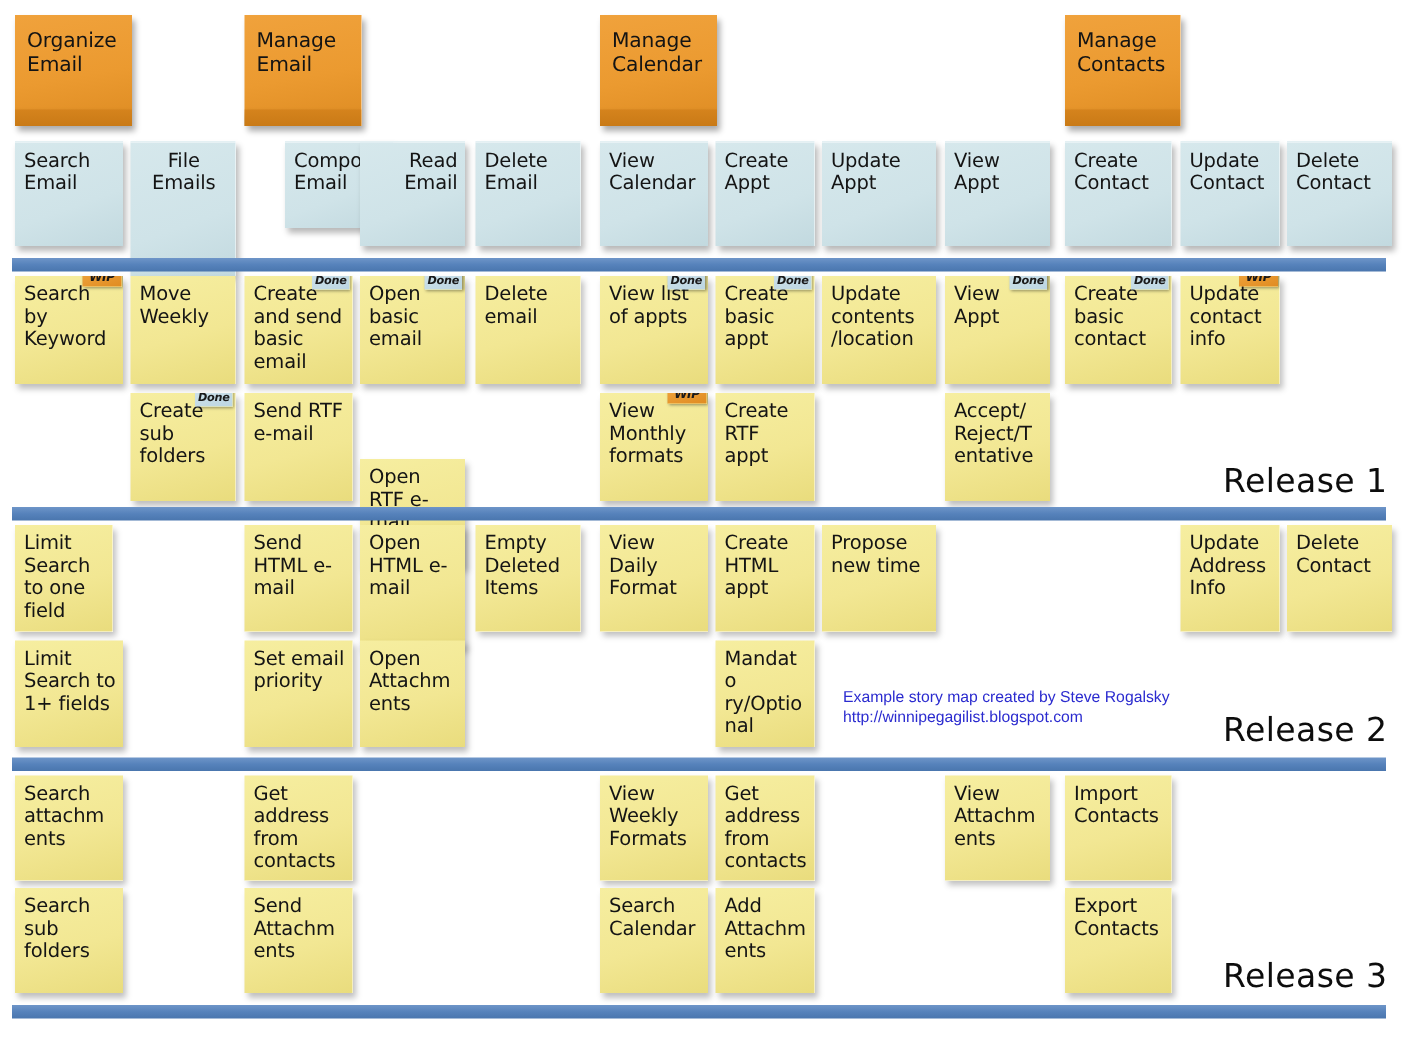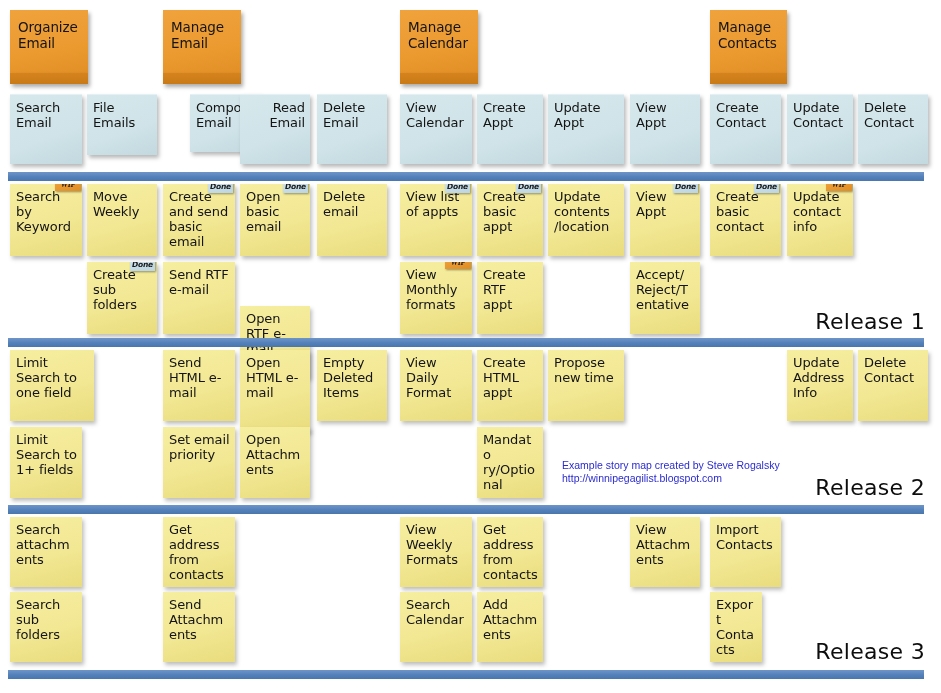--- a/index.html
+++ b/index.html
@@ -84,21 +84,20 @@
     background: linear-gradient(160deg, #cfe2ea 0%, #bcd6e2 100%);
     top: -3px;
     right: 2px;
     font-size: 7.5px;
   }
   .badge.wip {
     background: linear-gradient(160deg, #f0a53e 0%, #e08c22 100%);
     top: -5px;
     right: 1px;
     width: 22px;
-    font-family: Liberation Serif, serif;
   }
 
   
   .bar {
     position: absolute;
     left: 8px;
     width: 916px;
     height: 9px;
     background: linear-gradient(180deg, #6e95c8 0%, #5682bb 50%, #4a76ae 100%);
   }
@@ -128,21 +127,21 @@
 </style>
 </head>
 <body>
 
 <div id="board">
     <div class="note activity" style="left: 10px; top: 10px; width: 78px; height: 74px;"><span>Organize Email</span></div>
     <div class="note activity" style="left: 163px; top: 10px; width: 78px; height: 74px;"><span>Manage Email</span></div>
     <div class="note activity" style="left: 400px; top: 10px; width: 78px; height: 74px;"><span>Manage Calendar</span></div>
     <div class="note activity" style="left: 710px; top: 10px; width: 77px; height: 74px;"><span>Manage Contacts</span></div>
     <div class="note task" style="left: 10px; top: 94px; width: 72px; height: 70px;"><span>Search Email</span></div>
-    <div class="note task" style="left: 87px; top: 94px; width: 70px; height: 61px;"><span>File Emails</span></div>
+    <div class="note task" style="left: 87px; top: 94px; width: 70px; height: 90px; text-align: center;"><span>File Emails</span></div>
     <div class="note task" style="left: 163px; top: 94px; width: 72px; height: 58px; margin-left: 27px;"><span>Compose Email</span></div>
     <div class="note task" style="left: 240px; top: 94px; width: 70px; height: 70px; text-align: right;"><span>Read Email</span></div>
     <div class="note task" style="left: 317px; top: 94px; width: 70px; height: 70px;"><span>Delete Email</span></div>
     <div class="note task" style="left: 400px; top: 94px; width: 72px; height: 70px;"><span>View Calendar</span></div>
     <div class="note task" style="left: 477px; top: 94px; width: 66px; height: 70px;"><span>Create Appt</span></div>
     <div class="note task" style="left: 548px; top: 94px; width: 76px; height: 70px;"><span>Update Appt</span></div>
     <div class="note task" style="left: 630px; top: 94px; width: 70px; height: 70px;"><span>View Appt</span></div>
     <div class="note task" style="left: 710px; top: 94px; width: 71px; height: 70px;"><span>Create Contact</span></div>
     <div class="note task" style="left: 787px; top: 94px; width: 66px; height: 70px;"><span>Update Contact</span></div>
     <div class="note task" style="left: 858px; top: 94px; width: 70px; height: 70px;"><span>Delete Contact</span></div>
@@ -159,21 +158,21 @@
     <div class="note story" style="left: 710px; top: 184px; width: 71px; height: 72px;"><span>Create basic contact</span><span class="badge done">Done</span></div>
     <div class="note story" style="left: 787px; top: 184px; width: 66px; height: 72px;"><span>Update contact info</span><span class="badge wip">WIP</span></div>
     <div class="note story" style="left: 87px; top: 262px; width: 70px; height: 72px;"><span>Create sub folders</span><span class="badge done">Done</span></div>
     <div class="note story" style="left: 163px; top: 262px; width: 72px; height: 72px;"><span>Send RTF e-mail</span></div>
     <div class="note story" style="left: 240px; top: 262px; width: 70px; height: 72px; margin-top: 44px;"><span>Open RTF e-mail</span></div>
     <div class="note story" style="left: 400px; top: 262px; width: 72px; height: 72px;"><span>View Monthly formats</span><span class="badge wip">WIP</span></div>
     <div class="note story" style="left: 477px; top: 262px; width: 66px; height: 72px;"><span>Create RTF appt</span></div>
     <div class="note story" style="left: 630px; top: 262px; width: 70px; height: 72px;"><span>Accept/ Reject/T entative</span></div>
     <div class="release-label" style="top: 310px; right: 16px;">Release 1</div>
     <div class="bar" style="top: 338px;"></div>
-    <div class="note story" style="left: 10px; top: 350px; width: 84px; height: 71px;"><span>Limit Search to one field</span></div>
+    <div class="note story" style="left: 10px; top: 350px; width: 65px; height: 71px;"><span>Limit Search to one field</span></div>
     <div class="note story" style="left: 163px; top: 350px; width: 72px; height: 71px;"><span>Send HTML e-mail</span></div>
     <div class="note story" style="left: 240px; top: 350px; width: 70px; height: 82px;"><span>Open HTML e-mail</span></div>
     <div class="note story" style="left: 317px; top: 350px; width: 70px; height: 71px;"><span>Empty Deleted Items</span></div>
     <div class="note story" style="left: 400px; top: 350px; width: 72px; height: 71px;"><span>View Daily Format</span></div>
     <div class="note story" style="left: 477px; top: 350px; width: 66px; height: 71px;"><span>Create HTML appt</span></div>
     <div class="note story" style="left: 548px; top: 350px; width: 76px; height: 71px;"><span>Propose new time</span></div>
     <div class="note story" style="left: 787px; top: 350px; width: 66px; height: 71px;"><span>Update Address Info</span></div>
     <div class="note story" style="left: 858px; top: 350px; width: 70px; height: 71px;"><span>Delete Contact</span></div>
     <div class="note story" style="left: 10px; top: 427px; width: 72px; height: 71px;"><span>Limit Search to 1+ fields</span></div>
     <div class="note story" style="left: 163px; top: 427px; width: 72px; height: 71px;"><span>Set email priority</span></div>
@@ -184,21 +183,21 @@
     <div class="note story" style="left: 10px; top: 517px; width: 72px; height: 70px;"><span>Search attachm ents</span></div>
     <div class="note story" style="left: 163px; top: 517px; width: 72px; height: 70px;"><span>Get address from contacts</span></div>
     <div class="note story" style="left: 400px; top: 517px; width: 72px; height: 70px;"><span>View Weekly Formats</span></div>
     <div class="note story" style="left: 477px; top: 517px; width: 66px; height: 70px;"><span>Get address from contacts</span></div>
     <div class="note story" style="left: 630px; top: 517px; width: 70px; height: 70px;"><span>View Attachm ents</span></div>
     <div class="note story" style="left: 710px; top: 517px; width: 71px; height: 70px;"><span>Import Contacts</span></div>
     <div class="note story" style="left: 10px; top: 592px; width: 72px; height: 70px;"><span>Search sub folders</span></div>
     <div class="note story" style="left: 163px; top: 592px; width: 72px; height: 70px;"><span>Send Attachm ents</span></div>
     <div class="note story" style="left: 400px; top: 592px; width: 72px; height: 70px;"><span>Search Calendar</span></div>
     <div class="note story" style="left: 477px; top: 592px; width: 66px; height: 70px;"><span>Add Attachm ents</span></div>
-    <div class="note story" style="left: 710px; top: 592px; width: 52px; height: 70px;"><span>Export Contacts</span></div>
+    <div class="note story" style="left: 710px; top: 592px; width: 71px; height: 70px;"><span>Export Contacts</span></div>
     <div class="release-label" style="top: 640px; right: 16px;">Release 3</div>
     <div class="bar" style="top: 670px;"></div>
   </div>
 
 <div id="credit">
   <div>Example story map created by Steve Rogalsky</div>
   <div>http://winnipegagilist.blogspot.com</div>
 </div>
 
 </body></html>

